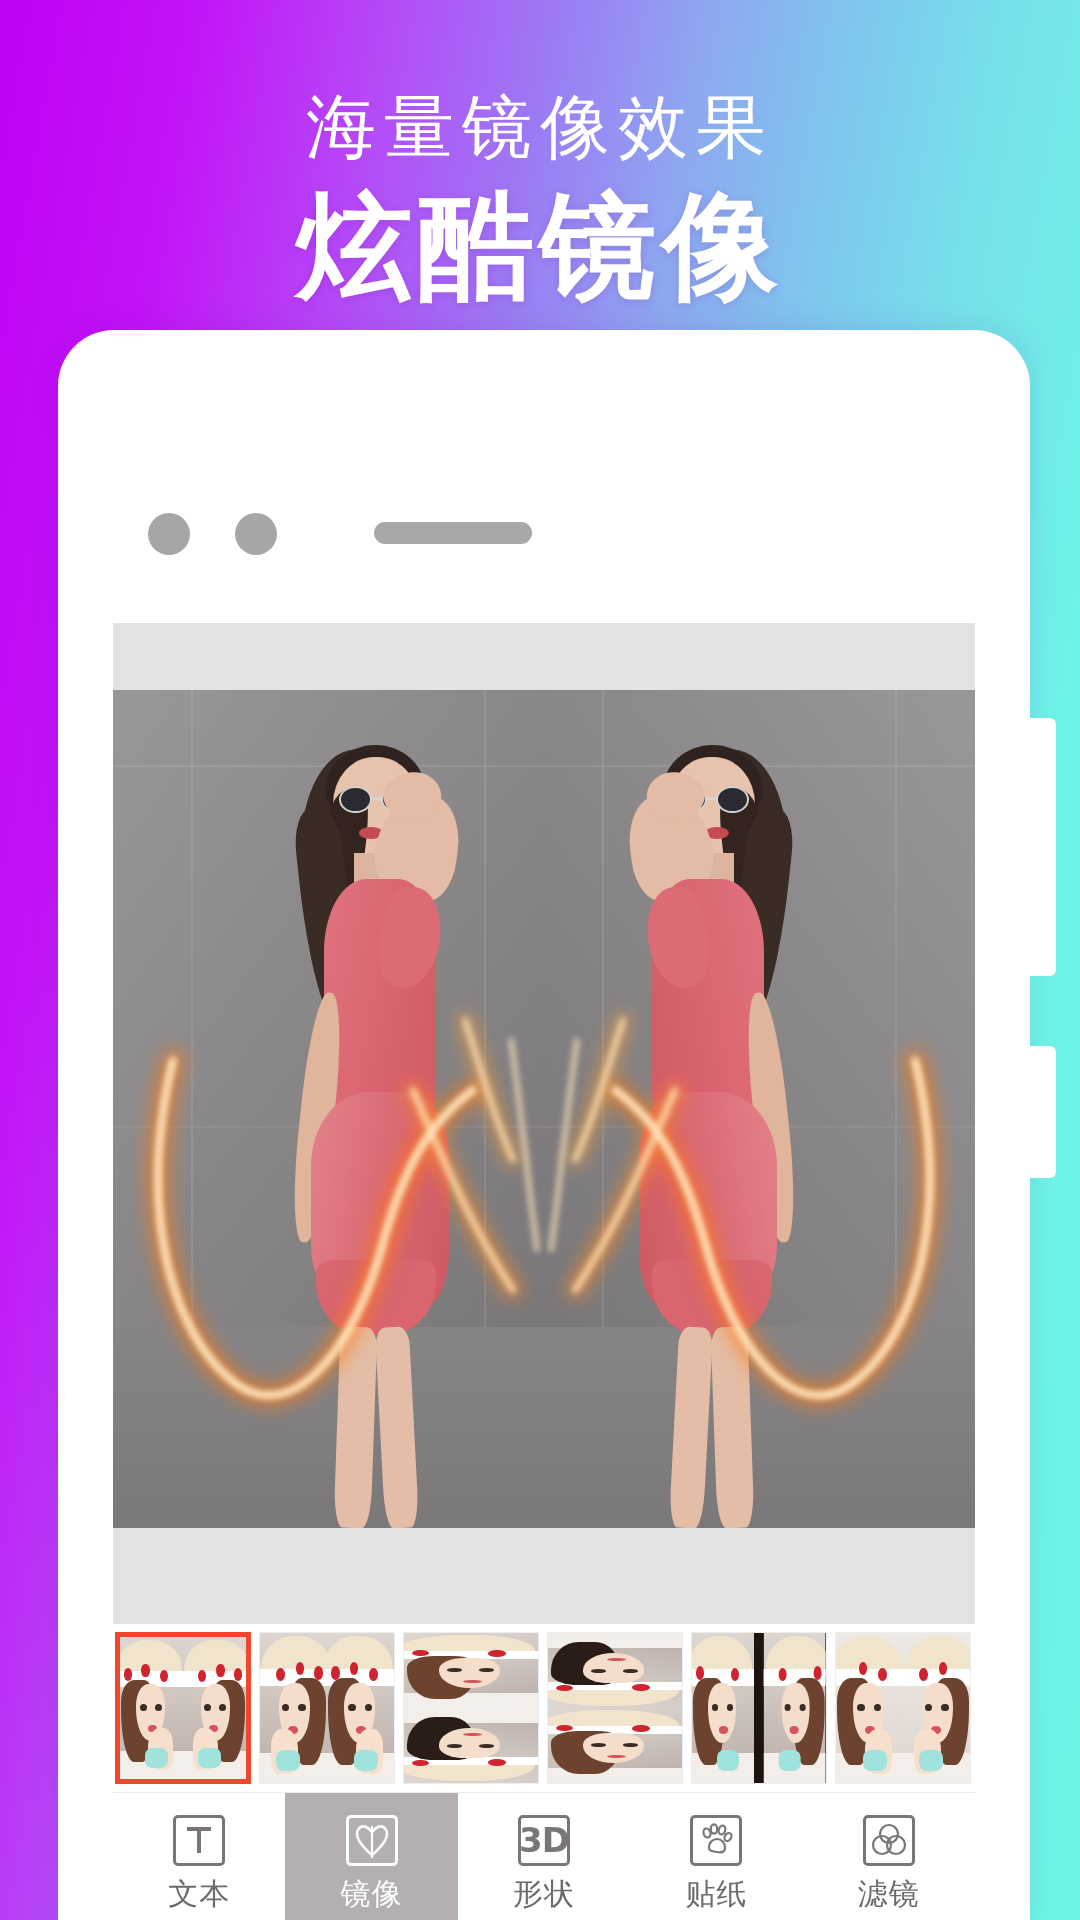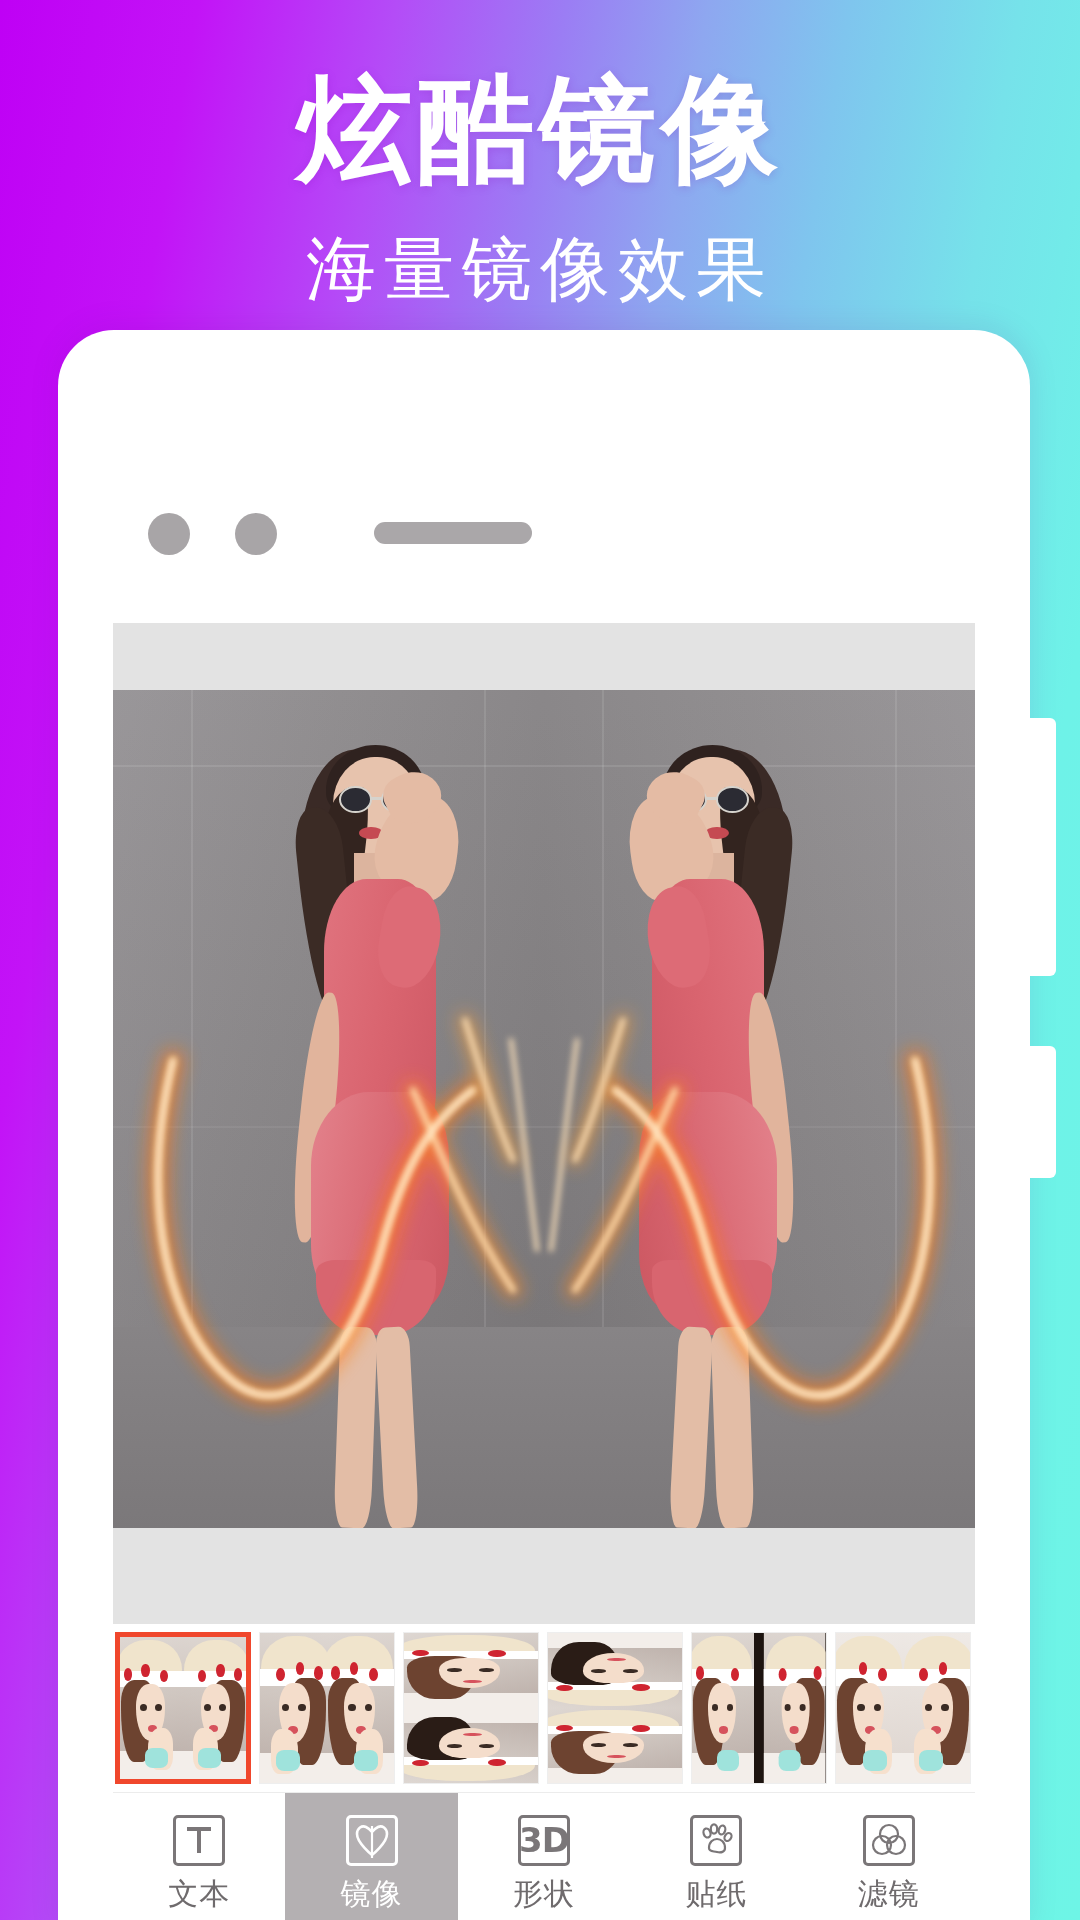--- a/index.html
+++ b/index.html
@@ -422,22 +422,22 @@
     line-height:1;
     font-family:"DejaVu Sans","Liberation Sans",sans-serif;
   }
 </style>
 </head>
 <body>
 
 <div id="promo">
 
   <div id="headline">
+    <span id="title-sub">海量镜像效果</span>
     <span id="title-main">炫酷镜像</span>
-    <span id="title-sub">海量镜像效果</span>
   </div>
 
   <div id="phone">
 
     <div class="side-btn" id="side-btn-1"></div>
     <div class="side-btn" id="side-btn-2"></div>
 
     <div id="phone-top">
       <div class="sensor-dot" id="sensor-dot-1"></div>
       <div class="sensor-dot" id="sensor-dot-2"></div>

